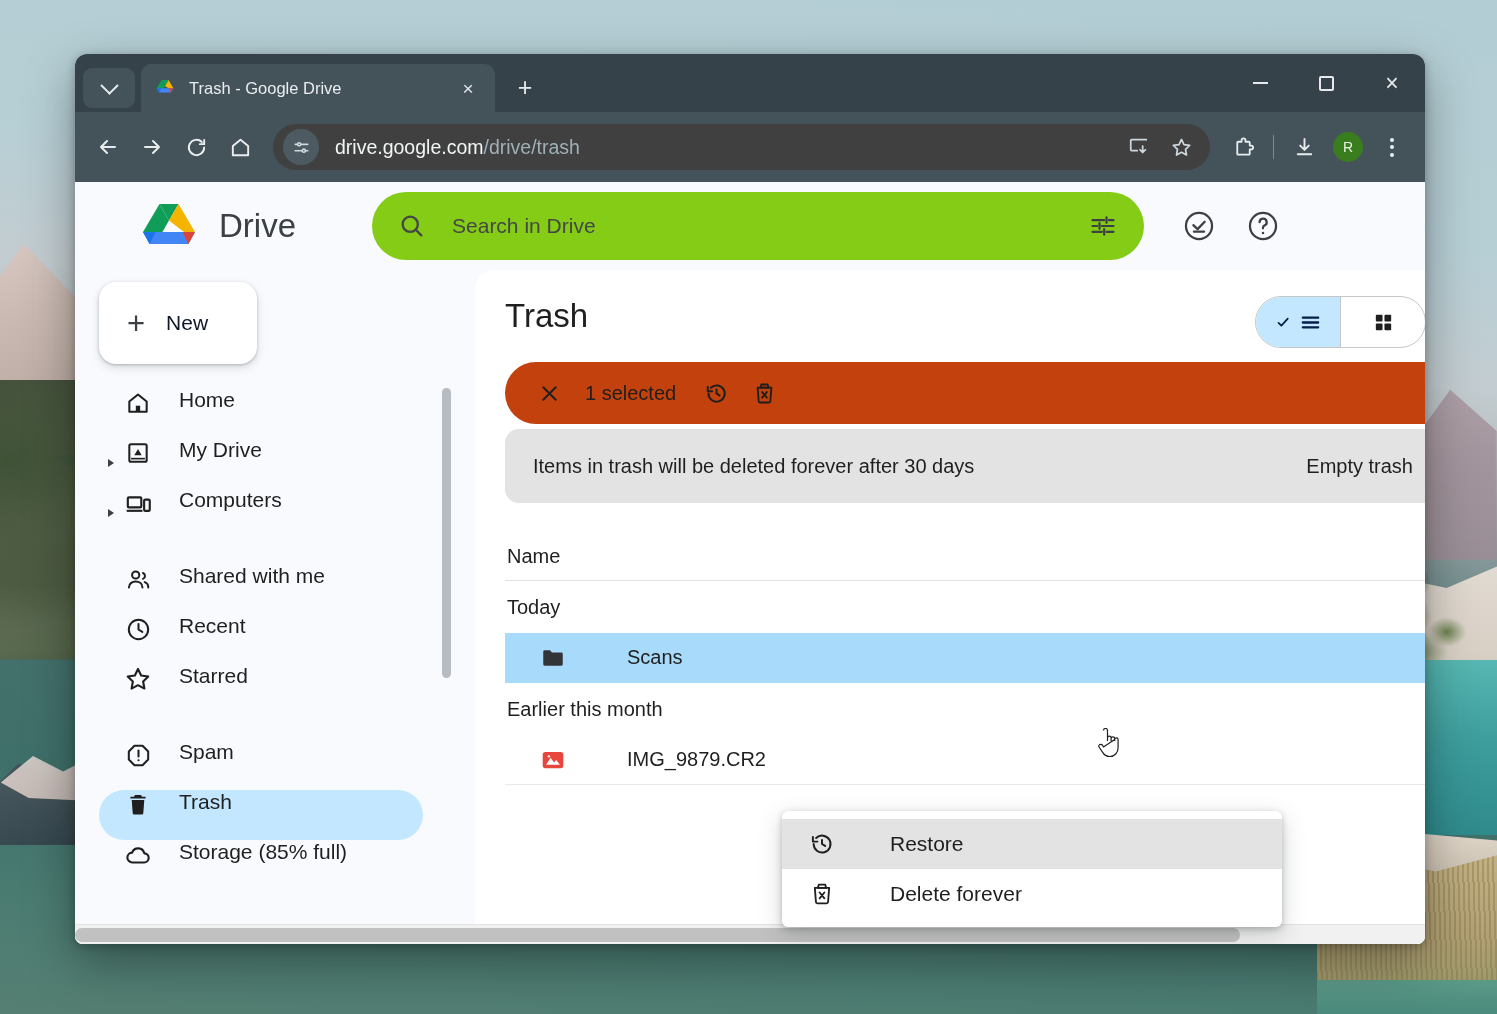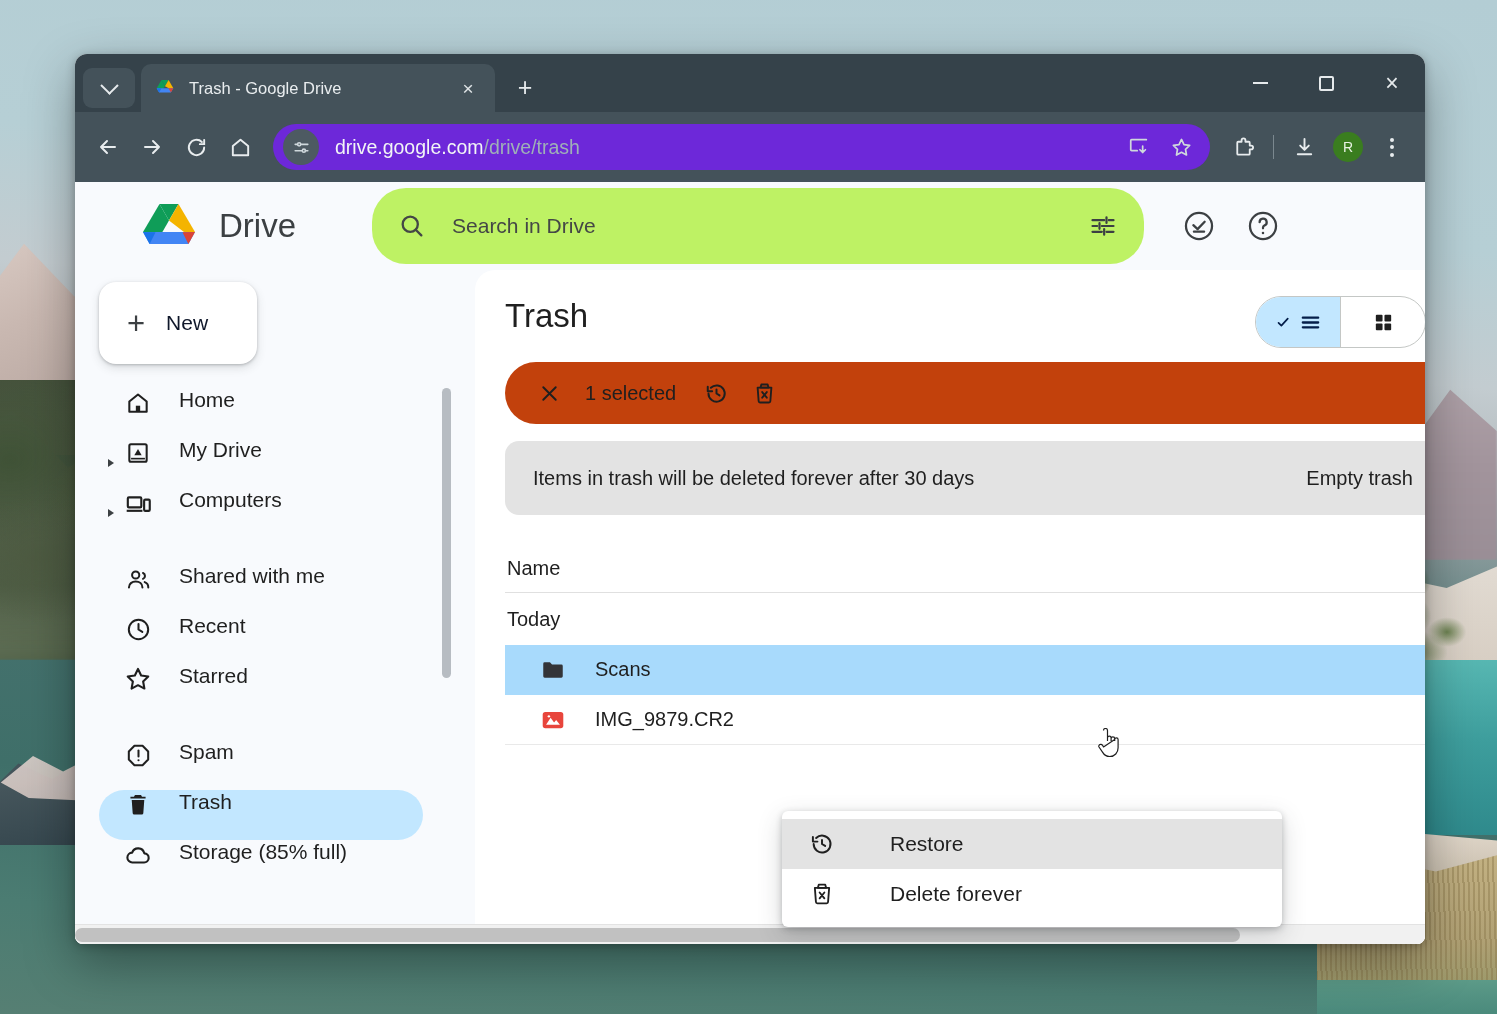--- a/index.html
+++ b/index.html
@@ -196,21 +196,21 @@
     width: 42px; height: 42px; flex: none;
     display: flex; align-items: center; justify-content: center;
     border-radius: 50%;
     color: #e8ecee;
     cursor: pointer;
   }
   .omnibox {
     flex: 1;
     height: 46px;
     margin: 0 10px;
-    background: #6d28d9;
+    background: #404040;
     border-radius: 23px;
     display: flex; align-items: center;
     padding: 0 8px 0 10px;
     cursor: text;
   }
   .omnibox-icon {
     width: 36px; height: 36px; flex: none;
     border-radius: 50%;
     background: #4d5a62;
     display: flex; align-items: center; justify-content: center;
@@ -248,22 +248,22 @@
   }
   .drive-logo { width: 56px; height: 48px; position: relative; flex: none; }
   .drive-word {
     margin-left: 22px;
     font-size: 33px;
     color: #3c4043;
     font-weight: 400;
   }
   .searchbar {
     margin-left: 76px;
-    width: 772px; height: 76px;
-    background: #bef264;
+    width: 772px; height: 68px;
+    background: #84cc16;
     border-radius: 34px;
     display: flex; align-items: center;
     padding: 0 16px 0 26px;
     cursor: text;
   }
   .search-input-text {
     flex: 1;
     margin-left: 26px;
     font-size: 21px;
     color: #444746;
@@ -374,21 +374,21 @@
     gap: 4px;
   }
   .selbar-btn {
     width: 44px; height: 44px; border-radius: 50%;
     display: flex; align-items: center; justify-content: center;
     cursor: pointer;
   }
   .selbar-count { font-size: 20px; color: #1f1f1f; margin: 0 14px 0 10px; }
 
   .banner {
-    margin-top: 17px;
+    margin-top: 5px;
     height: 74px;
     background: #e3e3e3;
     border-radius: 14px 0 0 14px;
     display: flex; align-items: center;
     padding: 0 0 0 28px;
   }
   .banner-text { font-size: 20px; color: #1f1f1f; }
   .banner-action {
     margin-left: auto; margin-right: 0;
     font-size: 20px; color: #1f1f1f;
@@ -412,20 +412,21 @@
     display: flex; align-items: center;
     font-size: 20px; color: #1f1f1f;
     padding-left: 2px;
   }
   .file-row {
     height: 50px;
     display: flex; align-items: center;
     padding-left: 34px;
     border-bottom: 1px solid #e9e9e9;
     cursor: pointer;
+    gap: 32px;
   }
   .file-row.selected { background: #a8dafc; border-bottom-color: #a8dafc; }
   .file-icon { width: 28px; height: 28px; flex: none; display: flex; align-items: center; justify-content: center; }
   .file-name { margin-left: 28px; font-size: 20px; color: #1f1f1f; white-space: nowrap; }
   .group-label.sub { padding-left: 2px; }
 
   
   .ctxmenu {
     position: absolute;
     left: 707px; top: 629px;
@@ -814,20 +815,21 @@
 
         <div class="file-row selected">
           <span class="file-icon">
             <svg width="26" height="26" viewBox="0 0 24 24" fill="#333438">
                 <path d="M3 6.2a1.3 1.3 0 0 1 1.3-1.3h4.9l1.9 2h8.6A1.3 1.3 0 0 1 21 8.2v9.6a1.3 1.3 0 0 1-1.3 1.3H4.3A1.3 1.3 0 0 1 3 17.8z"></path>
               </svg>
           </span>
           <span class="file-name">Scans</span>
         </div>
 
+        <div class="group-label sub">Earlier this month</div>
 
         <div class="file-row">
           <span class="file-icon">
             <svg width="26" height="26" viewBox="0 0 24 24">
               <rect x="2.5" y="4.5" width="19" height="15" rx="2.4" fill="#e8453c"></rect>
               <path d="M5.6 16.4 9.8 10l3.2 4.2 1.9-2.3 3.5 4.5z" fill="#fff"></path>
               <circle cx="8.2" cy="8.6" r="1.1" fill="#fff"></circle>
             </svg>
           </span>
           <span class="file-name">IMG_9879.CR2</span>

